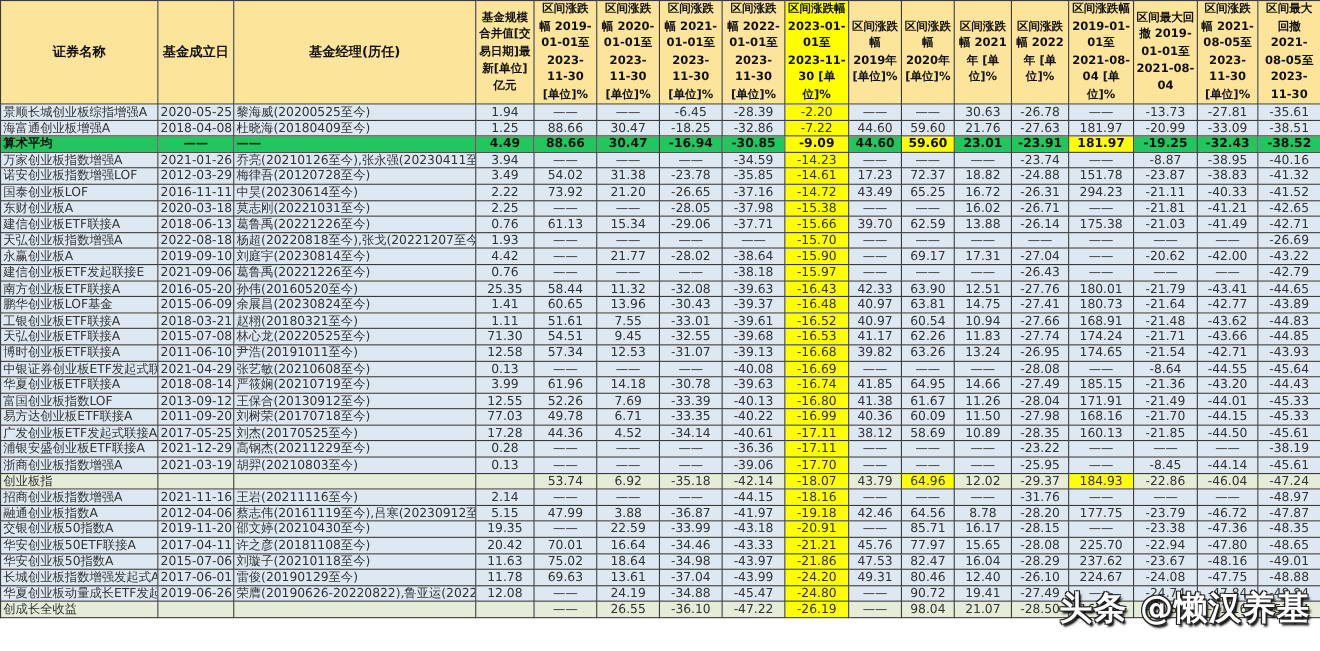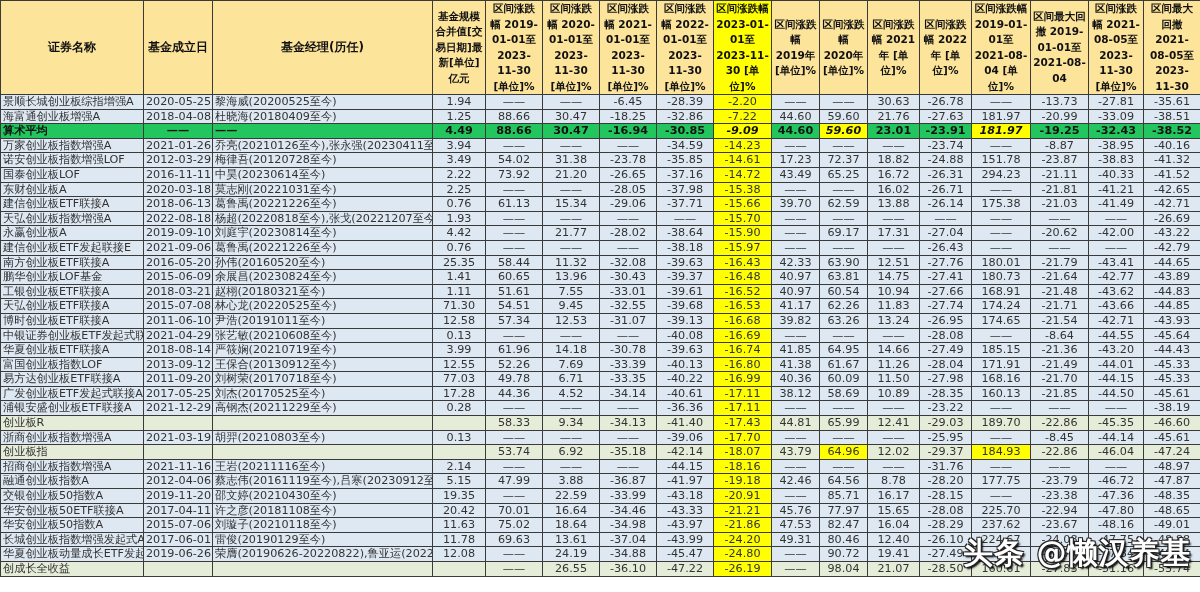--- a/index.html
+++ b/index.html
@@ -8,21 +8,21 @@
   table.sheet th, table.sheet td { border:1px solid #3a3a3a; padding:0 2px; overflow:hidden; white-space:nowrap; }
   table.sheet th { background:#fde49b; font-weight:bold; font-size:10.5px; line-height:15.5px; color:#111; text-align:center; vertical-align:middle; white-space:normal; height:92px; }
   table.sheet th.big { font-size:12px; }
   table.sheet td { font-size:11.2px; height:13.6px; line-height:13.6px; color:#333; }
   td.num { text-align:center; }
   td.txt { text-align:left; }
   tr.fund td { background:#dde8f3; }
   tr.index td { background:#e5edd8; }
   tr.avg td { background:#22c55e; font-weight:bold; color:#111; }
   td.hl { background:#ffff00 !important; color:#555; }
-  tr.avg td.hl { color:#111;font-style:italic; }
+  tr.avg td.hl { color:#111; }
   th.hl { background:#ffff00 !important; }
   .watermark { position:absolute; left:963px; top:533px; font-size:30px; font-weight:bold; color:#fff; letter-spacing:1px;
     text-shadow: 1px 1px 0 #222, -1px -1px 0 #222, 1px -1px 0 #222, -1px 1px 0 #222, 2px 2px 2px #000; }
 </style>
 </head>
 <body>
 
 <table class="sheet">
   <colgroup>
     <col style="width:143px">
@@ -476,39 +476,20 @@
         <td class="num hl">-17.11</td>
         <td class="num">——</td>
         <td class="num">——</td>
         <td class="num">——</td>
         <td class="num">-23.22</td>
         <td class="num">——</td>
         <td class="num">——</td>
         <td class="num">——</td>
         <td class="num">-38.19</td>
       </tr>
-      <tr class="index">
-        <td class="txt">创业板R</td>
-        <td class="num"></td>
-        <td class="txt"></td>
-        <td class="num"></td>
-        <td class="num">58.33</td>
-        <td class="num">9.34</td>
-        <td class="num">-34.13</td>
-        <td class="num">-41.40</td>
-        <td class="num hl">-17.43</td>
-        <td class="num">44.81</td>
-        <td class="num">65.99</td>
-        <td class="num">12.41</td>
-        <td class="num">-29.03</td>
-        <td class="num">189.70</td>
-        <td class="num">-22.86</td>
-        <td class="num">-45.35</td>
-        <td class="num">-46.60</td>
-      </tr>
       <tr class="fund">
         <td class="txt">浙商创业板指数增强A</td>
         <td class="num">2021-03-19</td>
         <td class="txt">胡羿(20210803至今)</td>
         <td class="num">0.13</td>
         <td class="num">——</td>
         <td class="num">——</td>
         <td class="num">——</td>
         <td class="num">-39.06</td>
         <td class="num hl">-17.70</td>

